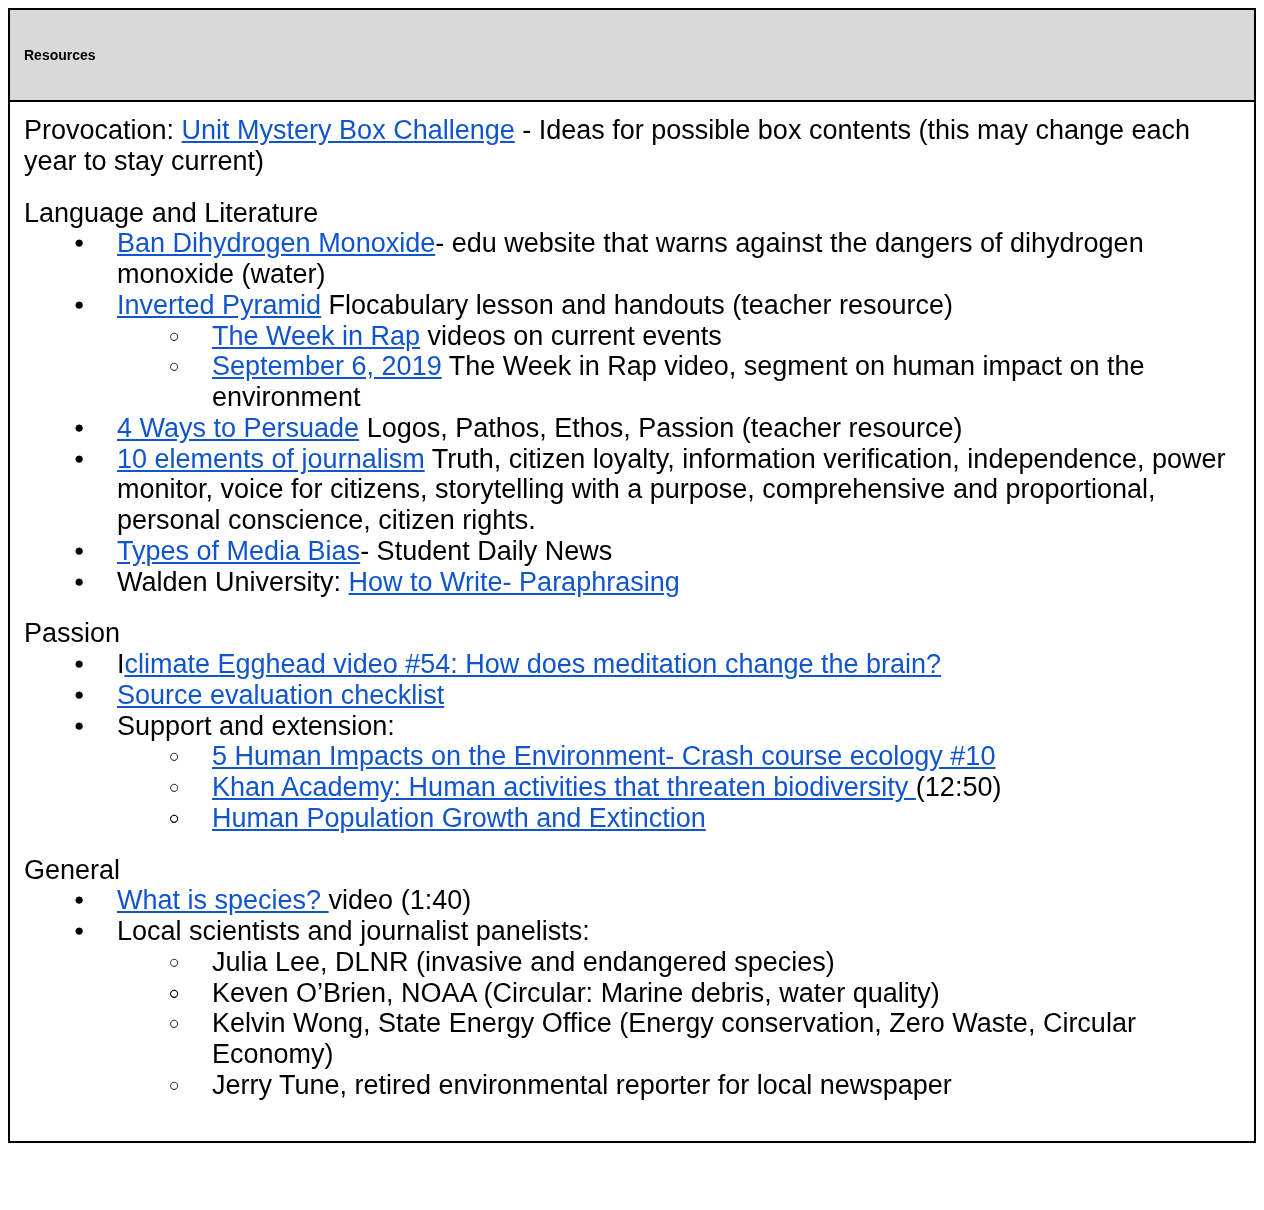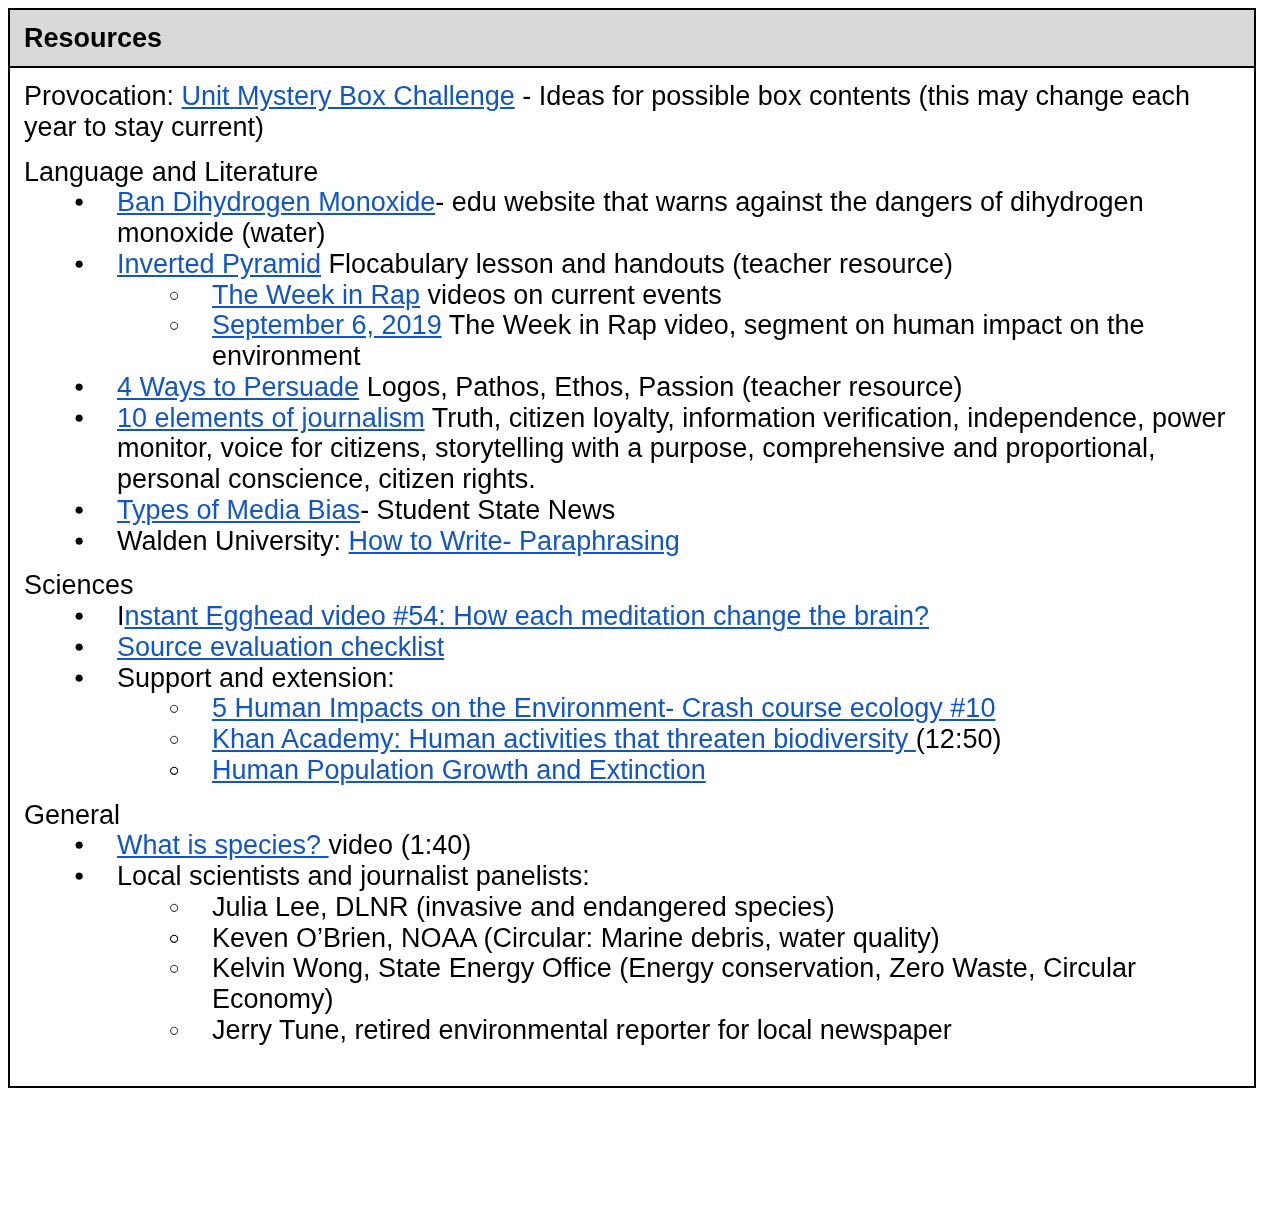--- a/index.html
+++ b/index.html
@@ -16,32 +16,32 @@
     font-family: "Liberation Sans", "DejaVu Sans", sans-serif;
     color: var(--text);
   }
   .res-table {
     width: 1248px;
     border: 2px solid var(--border);
   }
   .res-header {
     background: var(--header-bg);
     border-bottom: 2px solid var(--border);
-    padding: 13px 14px;
-    font-size: 27px;
+    padding: 30px 14px;
+    font-size: 14px;
     font-weight: bold;
     line-height: 30px;
   }
   .res-body {
     padding: 13px 20px 40px 14px;
     font-size: 27px;
     line-height: 30.75px;
   }
   .para { }
-  .section-title { margin-top: 14px; }
+  .section-title { margin-top: 21px; }
   .li { position: relative; }
   .li.lvl1 { padding-left: 93px; }
   .li.lvl2 { padding-left: 188px; }
   .marker {
     position: absolute;
     top: 0;
     line-height: 30.75px;
     color: var(--text);
   }
   .li.lvl1 > .marker { left: 50px; font-size: 17px; }
@@ -64,26 +64,26 @@
     <div class="para" id="intro"><span class="seg">Provocation: </span><a class="lnk" href="#">Unit Mystery Box Challenge</a><span class="seg"> - Ideas for possible box contents (this may change each year to stay current)</span></div>
     <div id="sections">
         <div>
           <div class="section-title">Language and Literature</div>
           <div class="li lvl1"><span class="marker">●</span><a class="lnk" href="#">Ban Dihydrogen Monoxide</a><span class="seg">- edu website that warns against the dangers of dihydrogen monoxide (water)</span></div>
           <div class="li lvl1"><span class="marker">●</span><a class="lnk" href="#">Inverted Pyramid</a><span class="seg"> Flocabulary lesson and handouts (teacher resource)</span></div>
           <div class="li lvl2"><span class="marker">○</span><a class="lnk" href="#">The Week in Rap</a><span class="seg"> videos on current events</span></div>
           <div class="li lvl2"><span class="marker">○</span><a class="lnk" href="#">September 6, 2019</a><span class="seg"> The Week in Rap video, segment on human impact on the environment</span></div>
           <div class="li lvl1"><span class="marker">●</span><a class="lnk" href="#">4 Ways to Persuade</a><span class="seg"> Logos, Pathos, Ethos, Passion (teacher resource)</span></div>
           <div class="li lvl1"><span class="marker">●</span><a class="lnk" href="#">10 elements of journalism</a><span class="seg"> Truth, citizen loyalty, information verification, independence, power monitor, voice for citizens, storytelling with a purpose, comprehensive and proportional, personal conscience, citizen rights.</span></div>
-          <div class="li lvl1"><span class="marker">●</span><a class="lnk" href="#">Types of Media Bias</a><span class="seg">- Student State News</span></div>
+          <div class="li lvl1"><span class="marker">●</span><a class="lnk" href="#">Types of Media Bias</a><span class="seg">- Student Daily News</span></div>
           <div class="li lvl1"><span class="marker">●</span><span class="seg">Walden University: </span><a class="lnk" href="#">How to Write- Paraphrasing</a></div>
         </div>
         <div>
-          <div class="section-title">Sciences</div>
-          <div class="li lvl1"><span class="marker">●</span><span class="seg">I</span><a class="lnk" href="#">nstant Egghead video #54: How each meditation change the brain?</a></div>
+          <div class="section-title">Passion</div>
+          <div class="li lvl1"><span class="marker">●</span><span class="seg">I</span><a class="lnk" href="#">climate Egghead video #54: How does meditation change the brain?</a></div>
           <div class="li lvl1"><span class="marker">●</span><a class="lnk" href="#">Source evaluation checklist</a></div>
           <div class="li lvl1"><span class="marker">●</span><span class="seg">Support and extension:</span></div>
           <div class="li lvl2"><span class="marker">○</span><a class="lnk" href="#">5 Human Impacts on the Environment- Crash course ecology #10</a></div>
           <div class="li lvl2"><span class="marker">○</span><a class="lnk" href="#">Khan Academy: Human activities that threaten biodiversity </a><span class="seg">(12:50)</span></div>
           <div class="li lvl2"><span class="marker">○</span></div>
           <div class="li lvl2"><span class="marker">○</span><a class="lnk" href="#">Human Population Growth and Extinction</a></div>
         </div>
         <div>
           <div class="section-title">General</div>
           <div class="li lvl1"><span class="marker">●</span><a class="lnk" href="#">What is species? </a><span class="seg">video (1:40)</span></div>

